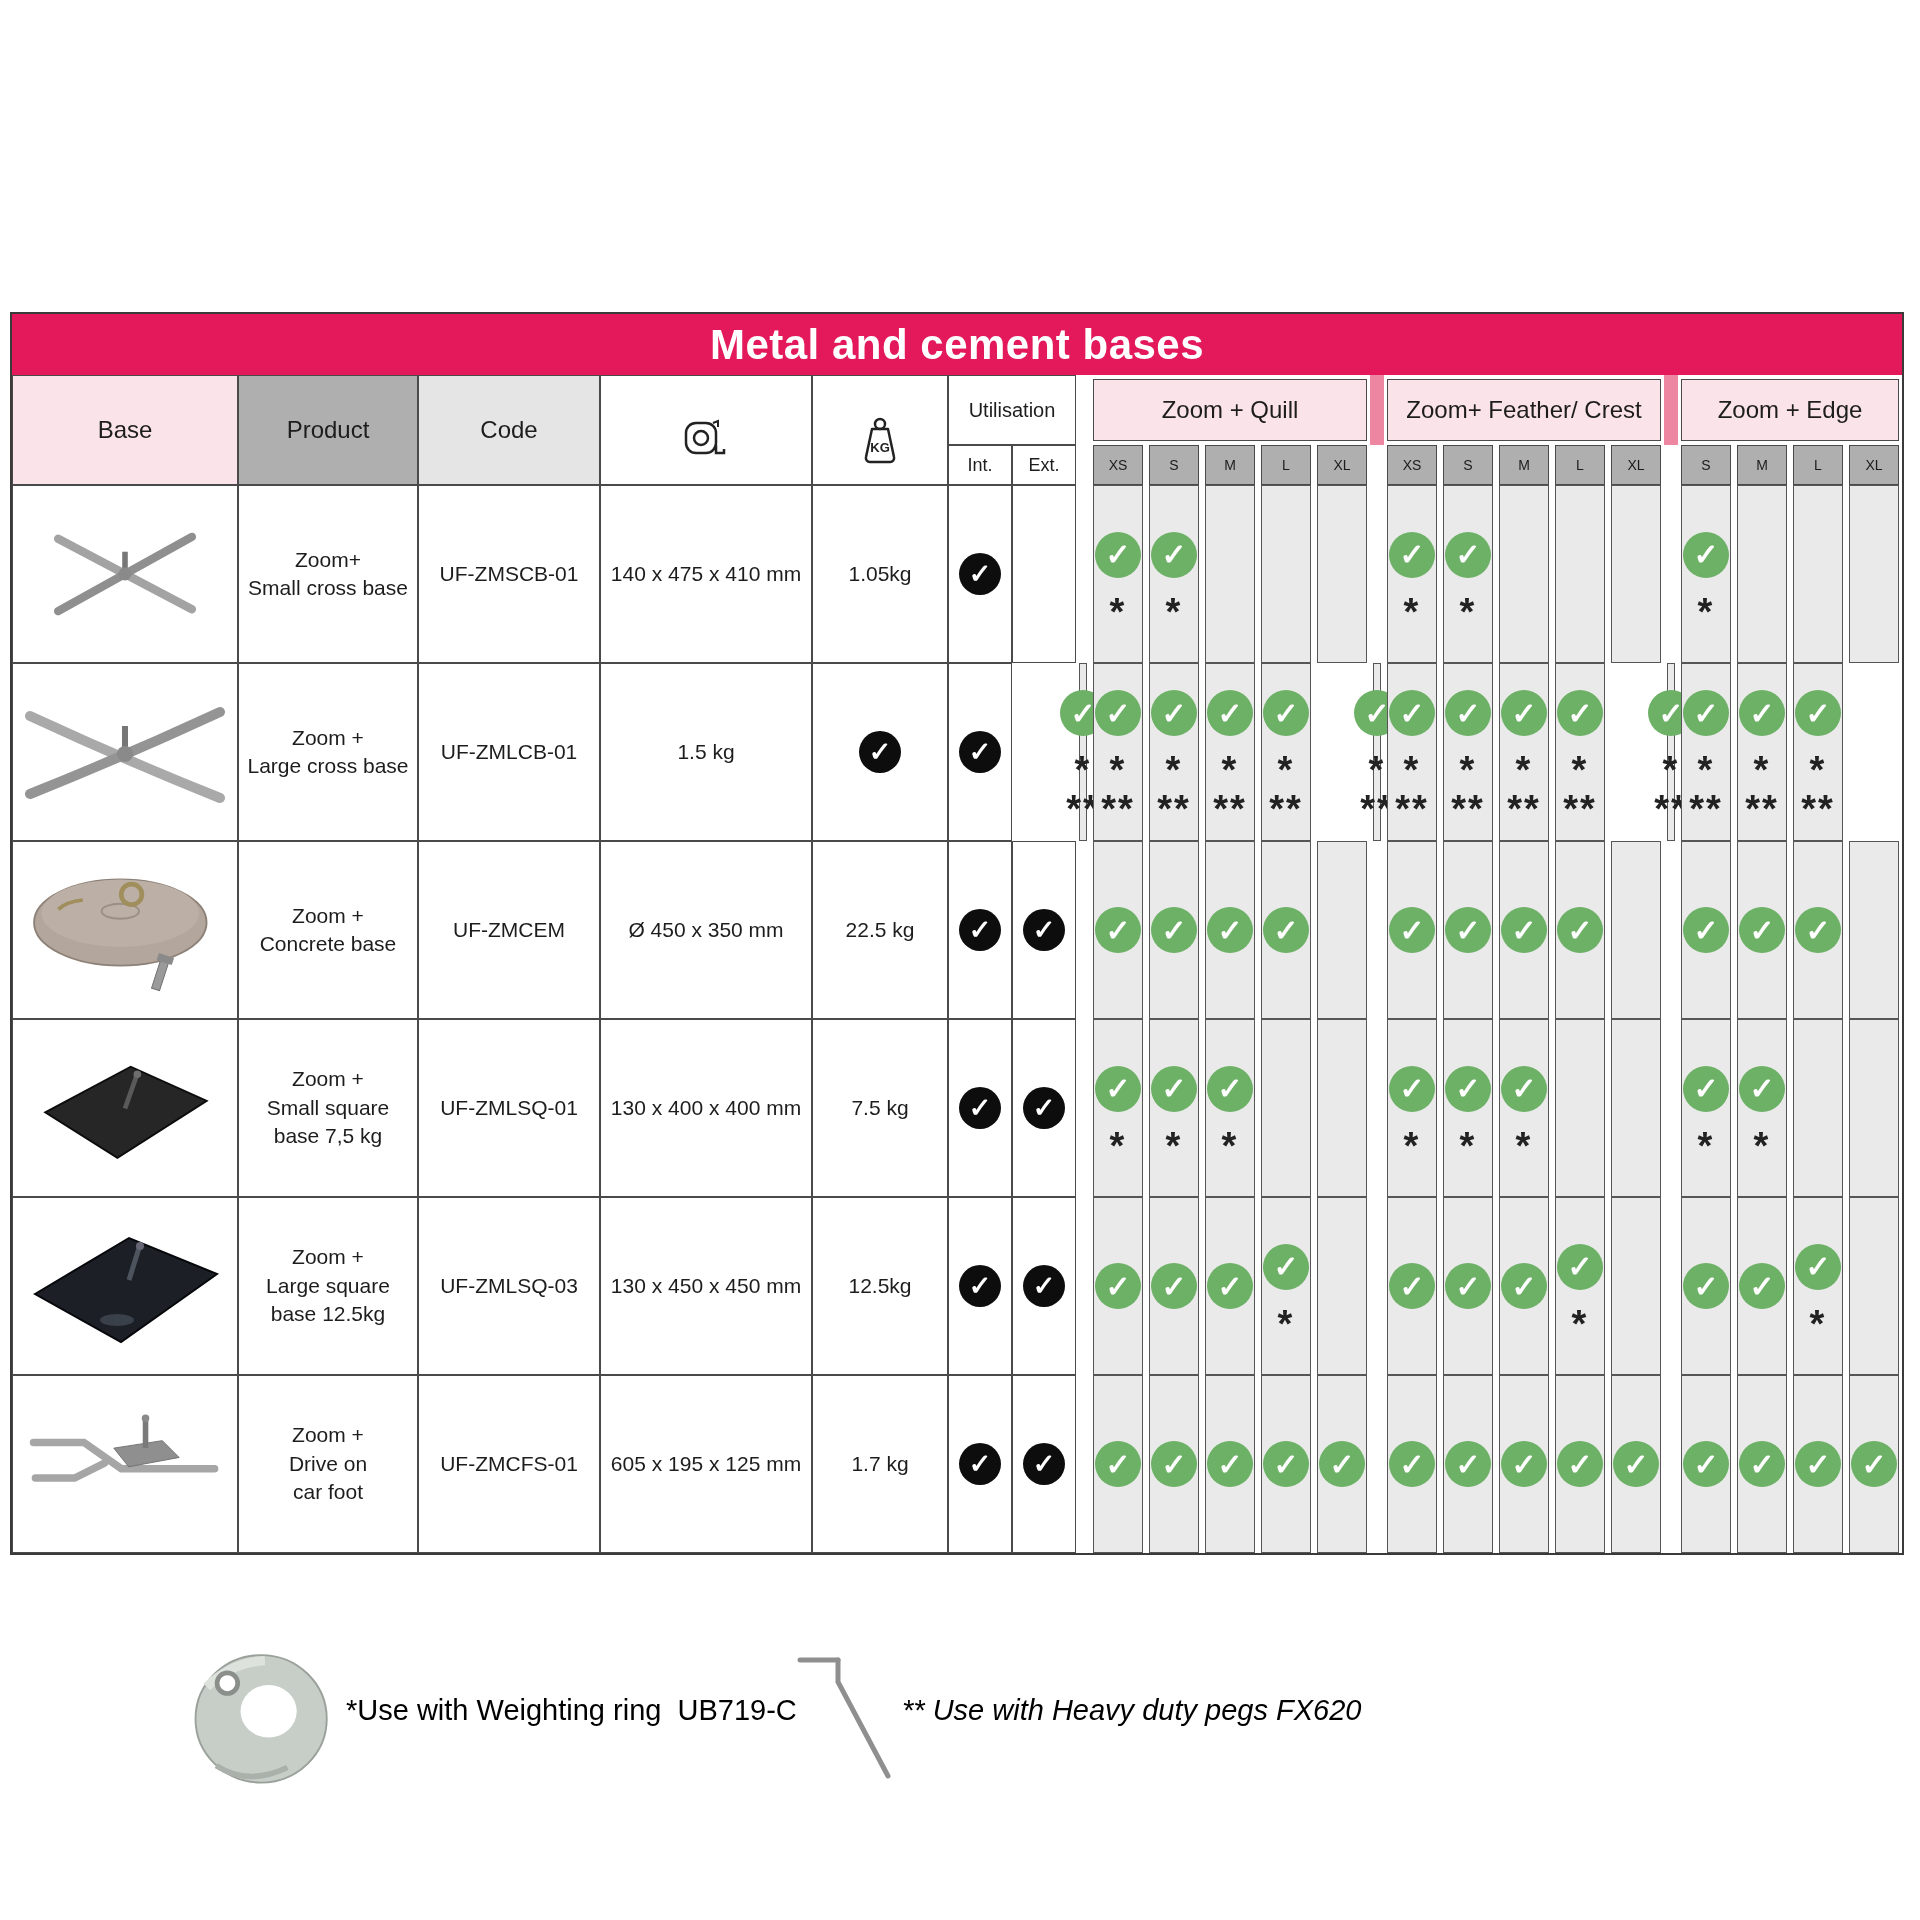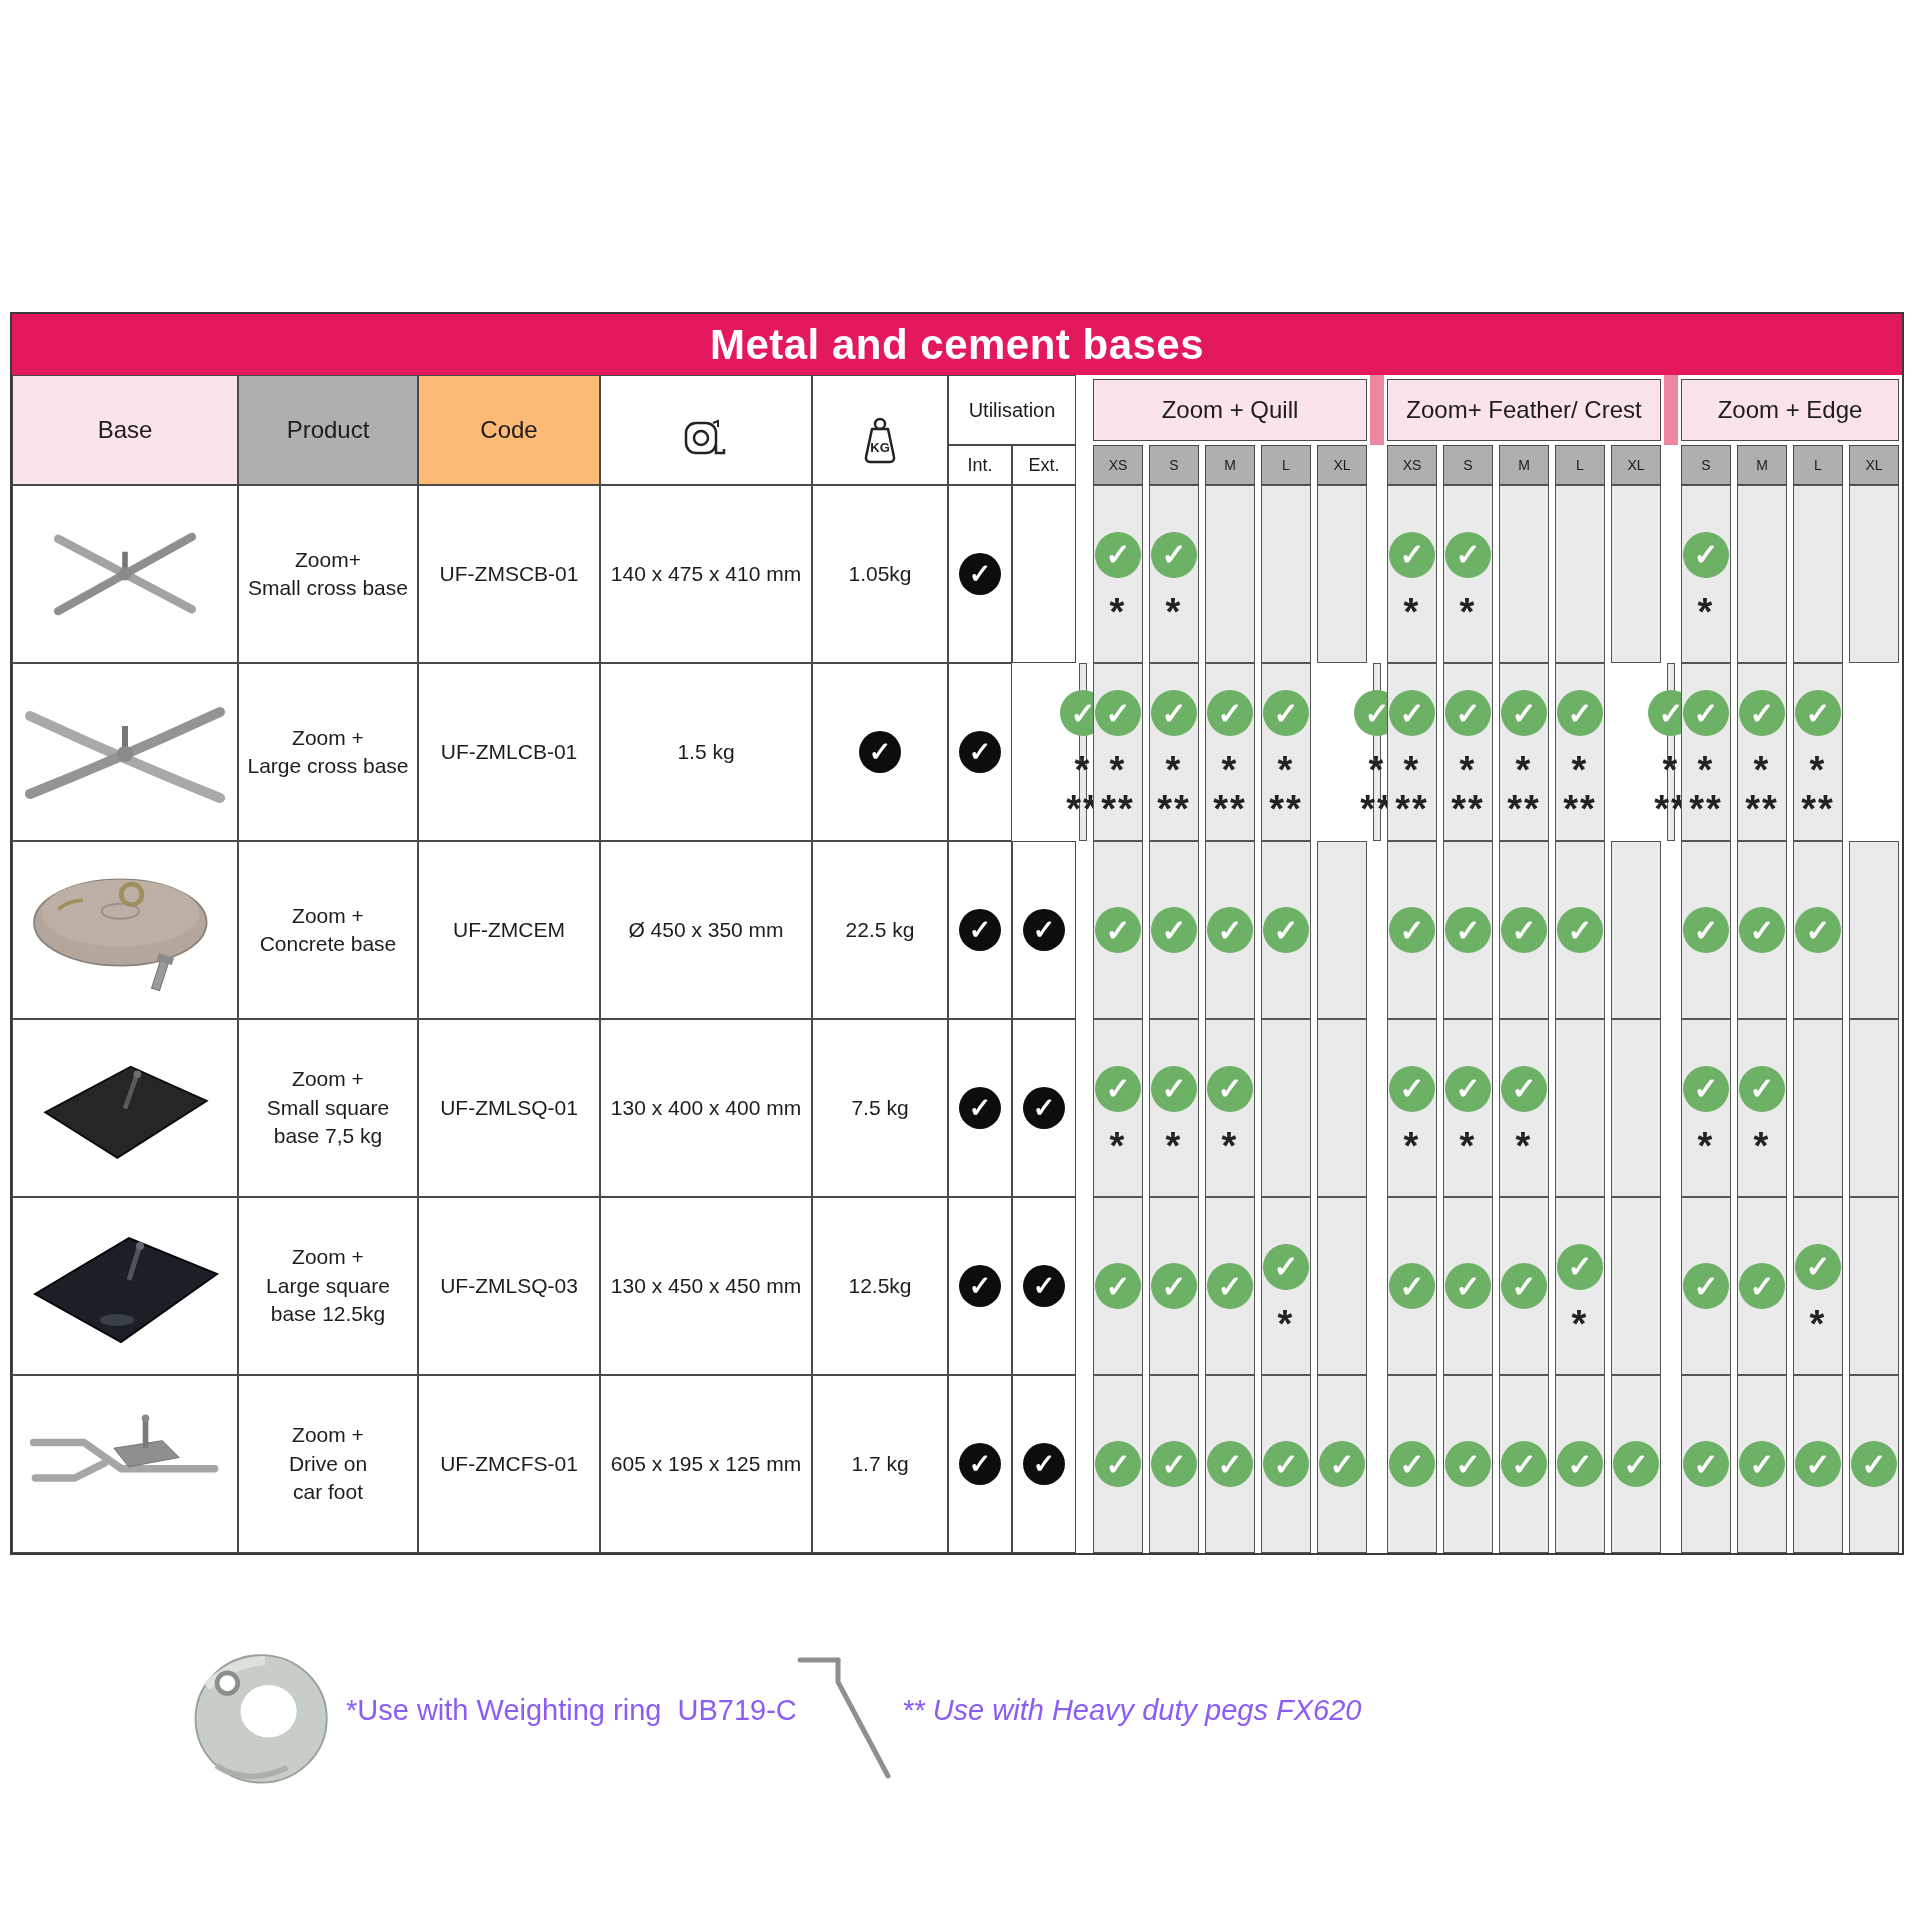--- a/index.html
+++ b/index.html
@@ -25,21 +25,21 @@
   .hdr{grid-template-rows:70px 40px;}
   .drow{grid-template-rows:178px;}
   .cell{
     border:1px solid #4a4a4a;background:#fff;
     display:flex;flex-direction:column;align-items:center;justify-content:center;
     text-align:center;font-size:21px;line-height:1.35;white-space:pre-line;
   }
   .hc{font-size:24px;}
   .pinkbg{background:var(--lightpink,#FAE3E9);}
   .graybg{background:var(--hgray,#AFAFAF);}
-  .lgraybg{background:#fdba74;}
+  .lgraybg{background:#e5e5e5;}
   .small{font-size:18px;}
   .utilhead{font-size:20px;}
   .group-h{
     margin:4px 3px;background:var(--lightpink,#FAE3E9);border:1px solid #4a4a4a;
     display:flex;align-items:center;justify-content:center;font-size:24px;
   }
   .size-h{
     margin:0 3px;background:var(--hgray,#AFAFAF);border:1px solid #4a4a4a;
     display:flex;align-items:center;justify-content:center;font-size:14px;color:#1c1c1c;
   }
@@ -54,21 +54,21 @@
     color:#fff;display:flex;align-items:center;justify-content:center;
     font-size:30px;font-weight:bold;flex:0 0 auto;
   }
   .badge.black{width:42px;height:42px;background:var(--black,#0d0d0d);font-size:27px;}
   .mark{
     font-size:38px;font-weight:bold;color:#222;
     height:26px;line-height:42px;overflow:visible;letter-spacing:2px;
   }
   .imgcell svg{display:block;}
   .foot-text{
-    position:absolute;font-size:29px;color:#8b5cf6;white-space:pre;
+    position:absolute;font-size:29px;color:#000000;white-space:pre;
   }
   .foot-img{position:absolute;}
 </style>
 </head>
 <body>
 
 <div class="tbl">
 
   <div class="title">Metal and cement bases</div>
 

